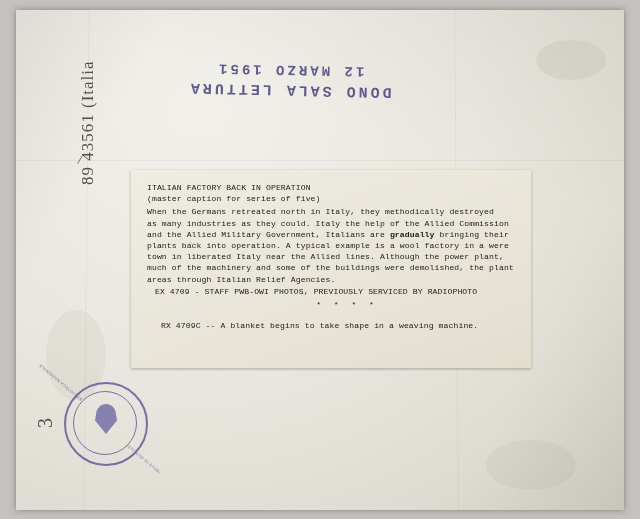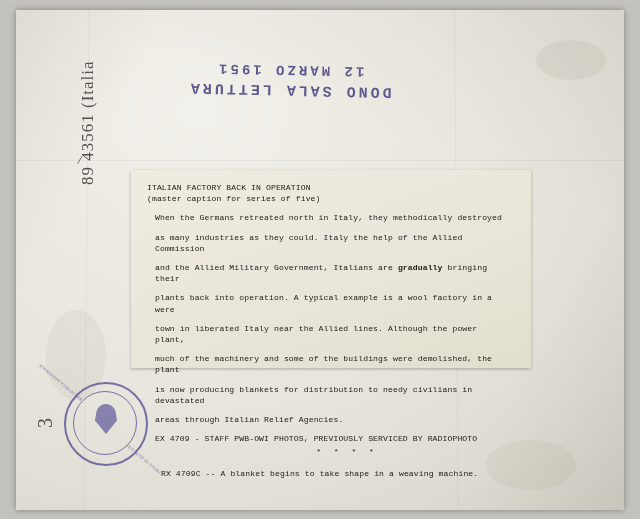--- a/index.html
+++ b/index.html
@@ -165,21 +165,21 @@
     box-sizing: border-box;
     color: #23201c;
     font-family: "Liberation Mono", monospace;
     font-size: 8.1px;
     line-height: 11.2px;
     letter-spacing: 0.1px;
   }
   .caption-slip .date { margin-bottom: 0px; }
   .caption-slip .heading { margin: 0; }
   .caption-slip .subheading { margin: 0 0 2px 0; }
-  .caption-slip p.body-text { margin: 8px; }
+  .caption-slip p.body-text { margin: 0; }
   .caption-slip .body-text .bold-word {
     font-weight: bold;
   }
   .caption-slip .service-line {
     margin-top: 1px;
     padding-left: 8px;
   }
   .caption-slip .stars {
     margin-top: 2px;
     text-align: center;
@@ -239,21 +239,20 @@
   <div class="caption-slip">
     <div class="heading">ITALIAN FACTORY BACK IN OPERATION</div>
     <div class="subheading">(master caption for series of five)</div>
 
     <p class="body-text">When the Germans retreated north in Italy, they methodically destroyed</p>
     <p class="body-text">as many industries as they could.  Italy the help of the Allied Commission</p>
     <p class="body-text">and the Allied Military Government, Italians are <span class="bold-word">gradually</span> bringing their</p>
     <p class="body-text">plants back into operation.  A typical example is a wool factory in a were</p>
     <p class="body-text">town in liberated Italy near the Allied lines.  Although the power plant,</p>
     <p class="body-text">much of the machinery and some of the buildings were demolished, the plant</p>
-    <p class="body-text">is now producing blankets for distribution to needy civilians in devastated</p>
     <p class="body-text">areas through Italian Relief Agencies.</p>
 
     <div class="service-line">EX 4709 - STAFF PWB-OWI PHOTOS, PREVIOUSLY SERVICED BY RADIOPHOTO</div>
     <div class="stars">* * * *</div>
     <div class="final-line">RX 4709C -- A blanket begins to take shape in a weaving machine.</div>
   </div>
 
 </div>
 
 </body></html>

